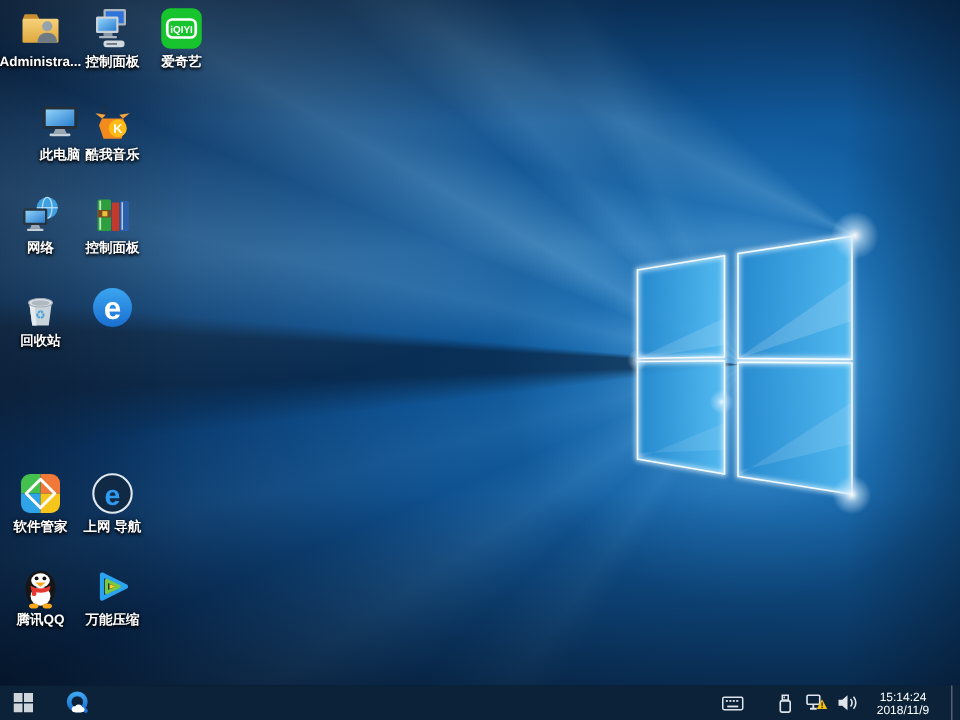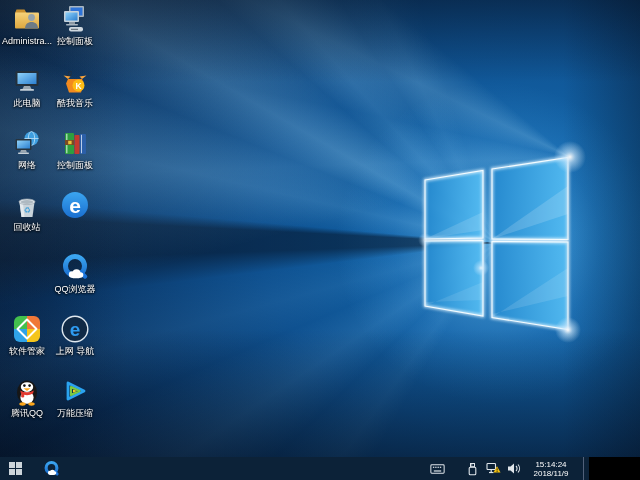--- a/index.html
+++ b/index.html
@@ -35,24 +35,24 @@
   .vignette{position:absolute;inset:0;
     background:linear-gradient(to bottom, rgba(4,12,26,.45), rgba(4,12,26,0) 18%, rgba(4,12,26,0) 72%, rgba(3,9,20,.5) 100%),
                linear-gradient(to right, rgba(4,12,26,.25), rgba(4,12,26,0) 20%, rgba(4,12,26,0) 88%, rgba(4,12,26,.35) 100%);
   }
   .win-logo{position:absolute;left:0;top:0;}
 
   
   .icon-cell{position:absolute;width:48px;text-align:center;cursor:default;}
   .icon-img{display:block;margin:0 auto;width:30px;height:30px;}
   .icon-label{display:block;width:56px;margin:2px 0 0 -4px;font-size:9px;line-height:11px;color:#fff;
-    text-shadow:0 1px 2px rgba(0,0,0,.95),0 0 3px rgba(0,0,0,.8);}
+    text-shadow:0 1px 2px rgba(0,0,0,.95),0 0 3px rgba(0,0,0,.8);font-weight:bold;}
 
   
-  .taskbar{position:absolute;left:0;top:457px;width:589px;height:23px;background:#0c2238;display:flex;align-items:center;}
+  .taskbar{position:absolute;left:0;top:457px;width:640px;height:23px;background:#0c2238;display:flex;align-items:center;}
   .tb-btn{height:23px;display:flex;align-items:center;justify-content:center;}
   .start-btn{width:30px;}
   .qq-btn{width:30px;margin-left:6px;}
   .tb-spacer{flex:1;}
   .tray{display:flex;align-items:center;gap:5px;height:23px;}
   .tray-icon{display:flex;align-items:center;justify-content:center;width:16px;height:23px;}
   .tray-kbd{margin-right:14px;}
   .clock{width:44px;text-align:center;color:#fff;font-size:8px;line-height:9px;padding:0 2px;}
   .show-desktop{width:5px;height:23px;border-left:1px solid #51617a;margin-left:3px;}
 </style>
@@ -136,21 +136,21 @@
     <div class="icon-cell" style="left:3px;top:4px">
       <svg class="icon-img" viewBox="0 0 30 30">
         <path d="M3 9 l1.5-3.5 h8 l2 3.5 z" fill="#c98f2e"></path>
         <rect x="3" y="8.5" width="24" height="16" rx="1" fill="url(#g-folder)"></rect>
         <circle cx="19.5" cy="13.5" r="3.4" fill="#95a3ad"></circle>
         <path d="M13 24.5 c0-4.6 3-6.6 6.5-6.6 s6.5 2 6.5 6.6 z" fill="#6e7b85"></path>
       </svg>
       <span class="icon-label">Administra...</span>
     </div>
 
-    <div class="icon-cell" style="left:3px;top:66px">
+    <div class="icon-cell" style="left:16px;top:66px">
       <svg class="icon-img" viewBox="0 0 30 30">
         <rect x="3.5" y="5" width="23" height="15" rx="1.2" fill="#23303c"></rect>
         <rect x="5.5" y="7" width="19" height="11" fill="url(#g-screen)"></rect>
         <path d="M12 20 h6 l1.5 3 h-9 z" fill="#9aa7b2"></path>
         <rect x="8" y="23" width="14" height="1.8" rx=".9" fill="#c6d0d8"></rect>
       </svg>
       <span class="icon-label">此电脑</span>
     </div>
 
     <div class="icon-cell" style="left:3px;top:128px">
@@ -246,51 +246,46 @@
       <span class="icon-label">控制面板</span>
     </div>
 
     <div class="icon-cell" style="left:51px;top:190px">
       <svg class="icon-img" viewBox="0 0 30 30">
         <circle cx="15" cy="15" r="13" fill="url(#g-blue)"></circle>
         <text x="15" y="22.6" text-anchor="middle" font-size="21" font-weight="bold" fill="#ffffff">e</text>
       </svg>
     </div>
 
-    <div class="icon-cell" style="left:51px;top:252px">
-      <svg class="icon-img" viewBox="0 0 30 30">
-        <circle cx="15" cy="14" r="9.5" fill="none" stroke="url(#g-blue)" stroke-width="5"></circle>
-        <line x1="21" y1="20.5" x2="25" y2="24.5" stroke="#1a74dc" stroke-width="4.5" stroke-linecap="round"></line>
-        <g fill="#ffffff">
-          <circle cx="12" cy="22.5" r="3.2"></circle>
-          <circle cx="16.5" cy="21.3" r="4"></circle>
-          <circle cx="20.5" cy="23" r="2.8"></circle>
-          <rect x="11" y="22" width="10" height="4.2" rx="2.1"></rect>
-        </g>
-      </svg>
-      <span class="icon-label">QQ浏览器</span>
-    </div>
 
     <div class="icon-cell" style="left:51px;top:314px">
       <svg class="icon-img" viewBox="0 0 30 30">
         <circle cx="15" cy="15" r="12.8" fill="#102a46" stroke="#dfe8ef" stroke-width="1.4"></circle>
         <text x="15" y="22.4" text-anchor="middle" font-size="19" font-weight="bold" fill="#2e9bf0">e</text>
       </svg>
       <span class="icon-label">上网 导航</span>
     </div>
 
     <div class="icon-cell" style="left:51px;top:376px">
       <svg class="icon-img" viewBox="0 0 30 30">
         <path d="M8 7 L24 15 L8 23 Z" fill="none" stroke="#2aa3f0" stroke-width="2.8" stroke-linejoin="round"></path>
         <path d="M11 11 L19.5 15 L11 19 Z" fill="none" stroke="#7ac943" stroke-width="2.2" stroke-linejoin="round"></path>
         <path d="M13 13.4 L17 15 L13 16.6 Z" fill="#ffd21e"></path>
       </svg>
       <span class="icon-label">万能压缩</span>
     </div>
 
+    <div class="icon-cell" style="left:97px;top:4px">
+      <svg class="icon-img" viewBox="0 0 30 30">
+        <rect x="1.5" y="1.5" width="27" height="27" rx="6" fill="#17c42d"></rect>
+        <rect x="5.5" y="9" width="19" height="12" rx="3.5" fill="none" stroke="#ffffff" stroke-width="1.8"></rect>
+        <text x="15" y="17.9" text-anchor="middle" font-size="6.6" font-weight="bold" fill="#ffffff">iQIYI</text>
+      </svg>
+      <span class="icon-label">爱奇艺</span>
+    </div>
   </div>
 
   <div class="taskbar">
 
     <div class="tb-btn start-btn">
       <svg width="13" height="13" viewBox="0 0 13 13">
         <rect x="0" y="0" width="6" height="6" fill="#cdd5db"></rect>
         <rect x="7" y="0" width="6" height="6" fill="#cdd5db"></rect>
         <rect x="0" y="7" width="6" height="6" fill="#cdd5db"></rect>
         <rect x="7" y="7" width="6" height="6" fill="#cdd5db"></rect>

